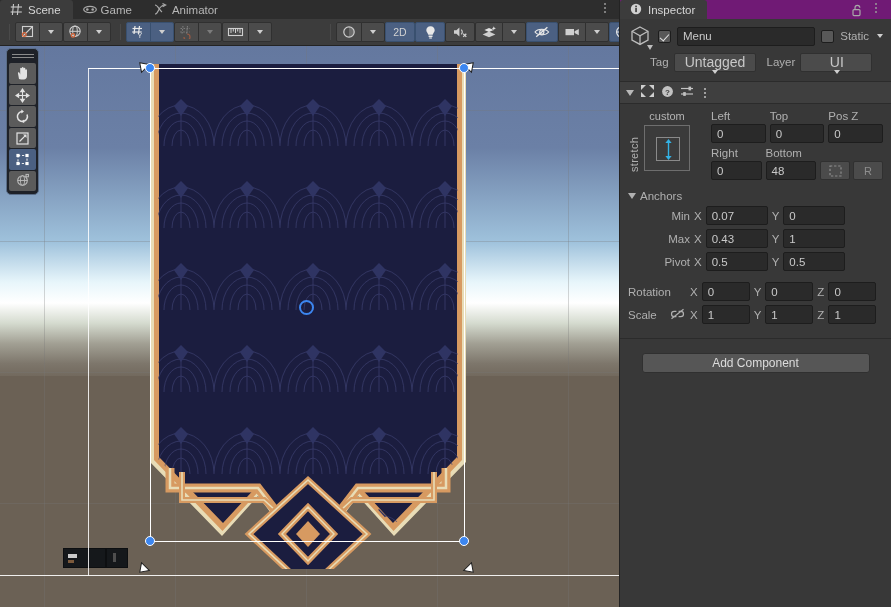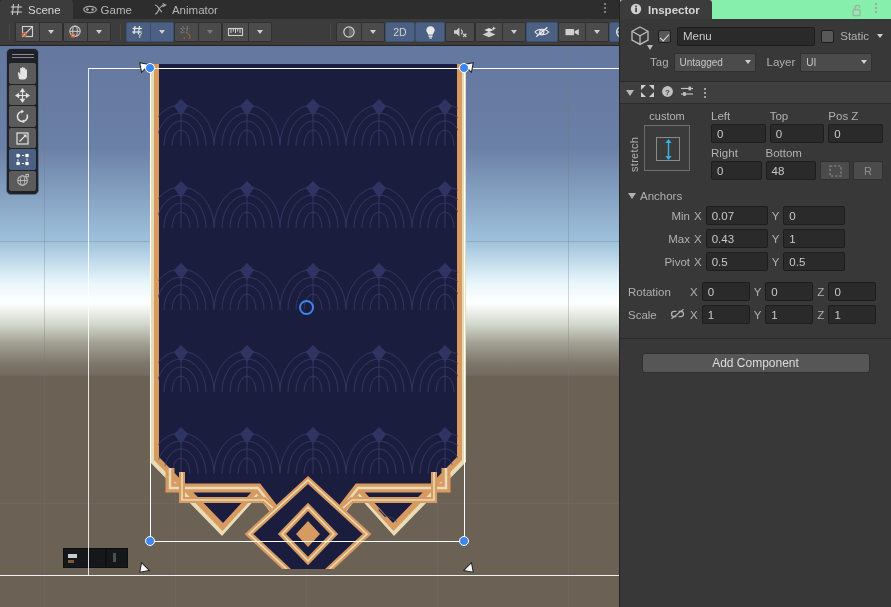--- a/index.html
+++ b/index.html
@@ -84,37 +84,37 @@
 
   
   #banner { position:absolute; }
   .scene-gizmo-box { position:absolute; background:#15181b; border:1px solid #0d0f11; }
 
   
   #inspector {
     position:absolute; left:619px; top:0; width:272px; height:607px;
     background:#383838; border-left:1px solid #232323;
   }
-  #insp-tabstrip { height:19px; background:#86efac; display:flex;
-    align-items:flex-end; position:relative;font-weight:bold; }
+  #insp-tabstrip { height:19px; background:#701a75; display:flex;
+    align-items:flex-end; position:relative; }
   #insp-head { padding:6px 8px 0 8px; }
   .ih-row1 { display:flex; align-items:center; gap:6px; height:22px; }
   .ih-row2 { display:flex; align-items:center; gap:5px; height:22px; margin-top:4px;
              padding-left:22px; }
   .ucheck { width:13px;height:13px;border:1px solid #1d1d1d;background:#585858;
             border-radius:2px; position:relative; }
   .ucheck.checked:after{ content:""; position:absolute; left:3px; top:1px; width:4px;height:8px;
             border:solid #e3e3e3; border-width:0 1.6px 1.6px 0; transform:rotate(42deg); }
   .ufield { background:#2a2a2a; border:1px solid #1d1d1d; border-radius:2px;
             height:19px; color:#c8c8c8; font-size:11.5px; display:flex;
             align-items:center; padding:0 5px; }
   .ulabel { color:#b0b0b0; font-size:11.5px; }
   .udrop { background:#4b4b4b; border:1px solid #303030; border-radius:2px;
-           height:19px; color:#c8c8c8; font-size:10px; display:flex;
-           align-items:center; justify-content:space-between; padding:0 4px 0 5px; }
+           height:19px; color:#c8c8c8; font-size:14px; display:flex;
+           align-items:center; justify-content:space-between; padding:0 4px 0 5px;flex-direction:column; }
 
   
   .comp-head {
     display:flex; align-items:center; height:23px; background:#3f3f3f;
     border-top:1px solid #2b2b2b; border-bottom:1px solid #2b2b2b;
     padding:0 6px; gap:6px; margin-top:8px;
   }
   .comp-title { font-size:12px; color:#d3d3d3; font-weight:bold; flex:1;
                 text-align:center; letter-spacing:.2px; }
   .tri { width:0;height:0;border-top:4.5px solid transparent;

